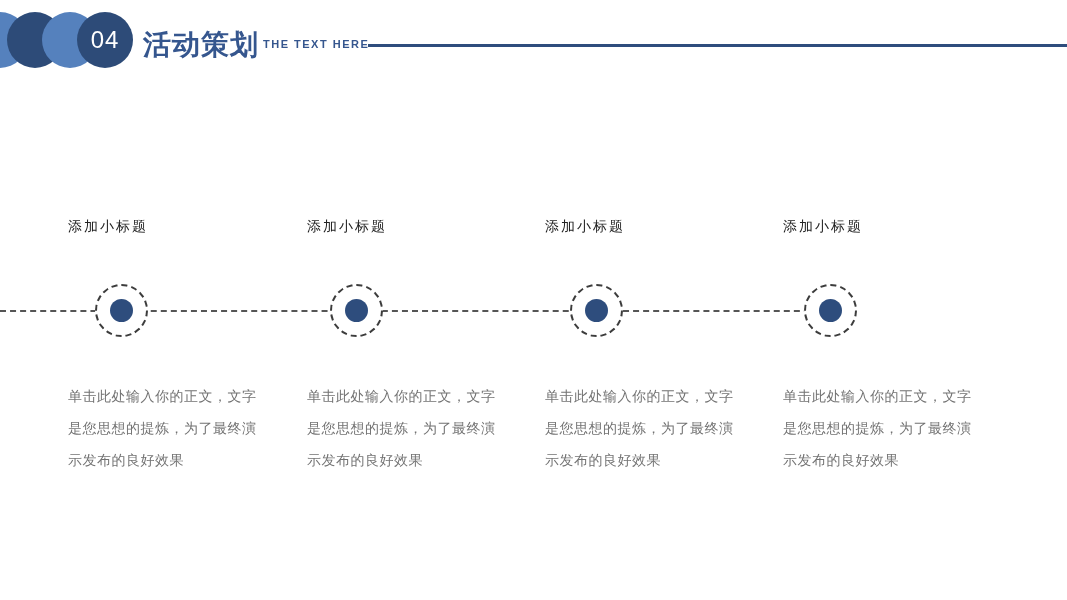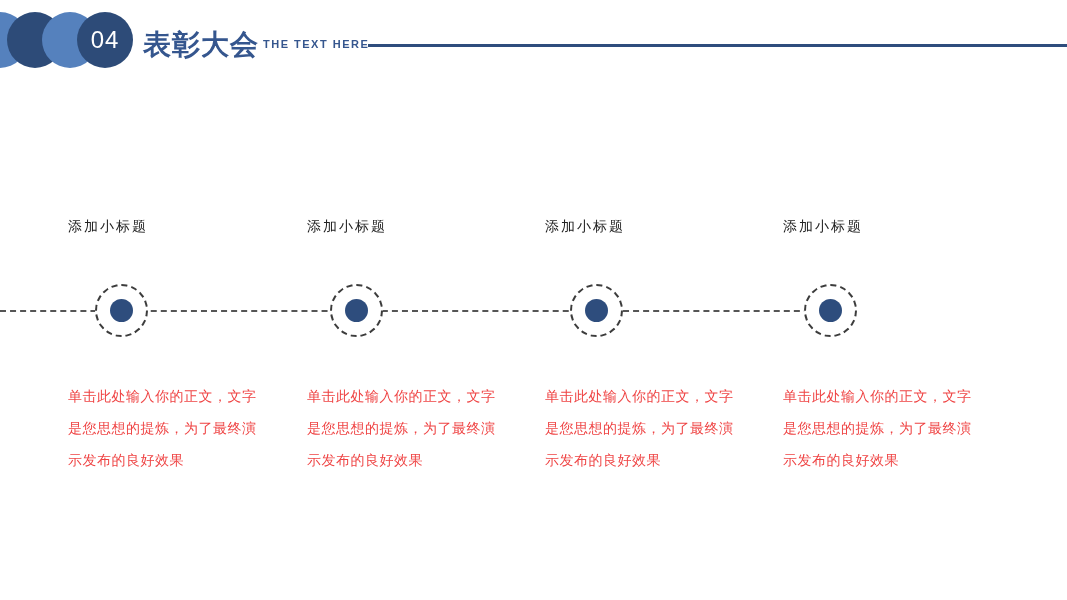--- a/index.html
+++ b/index.html
@@ -117,21 +117,21 @@
     color: #222222;
     letter-spacing: 2px;
     white-space: nowrap;
     cursor: text;
   }
   .column-body {
     position: absolute;
     top: 380px;
     width: 200px;
     font-size: 14px;
-    color: #ef4444;
+    color: #737373;
     letter-spacing: 0.5px;
     cursor: text;
   }
   .body-line {
     line-height: 32px;
     white-space: nowrap;
   }
 </style>
 </head>
 <body>
@@ -140,21 +140,21 @@
 
   <div class="header-deco">
     <div class="deco-circle light deco-c1"></div>
     <div class="deco-circle dark deco-c2"></div>
     <div class="deco-circle light deco-c3"></div>
     <div class="deco-circle dark deco-c4">
       <span class="section-number">04</span>
     </div>
   </div>
 
-  <div class="slide-title">表彰大会</div>
+  <div class="slide-title">活动策划</div>
   <div class="slide-subtitle">THE TEXT HERE</div>
   <div class="header-divider"></div>
 
   <div class="timeline-line"></div>
 
   <div class="timeline-node node-1">
     <div class="node-dot"></div>
   </div>
   <div class="timeline-node node-2">
     <div class="node-dot"></div>

